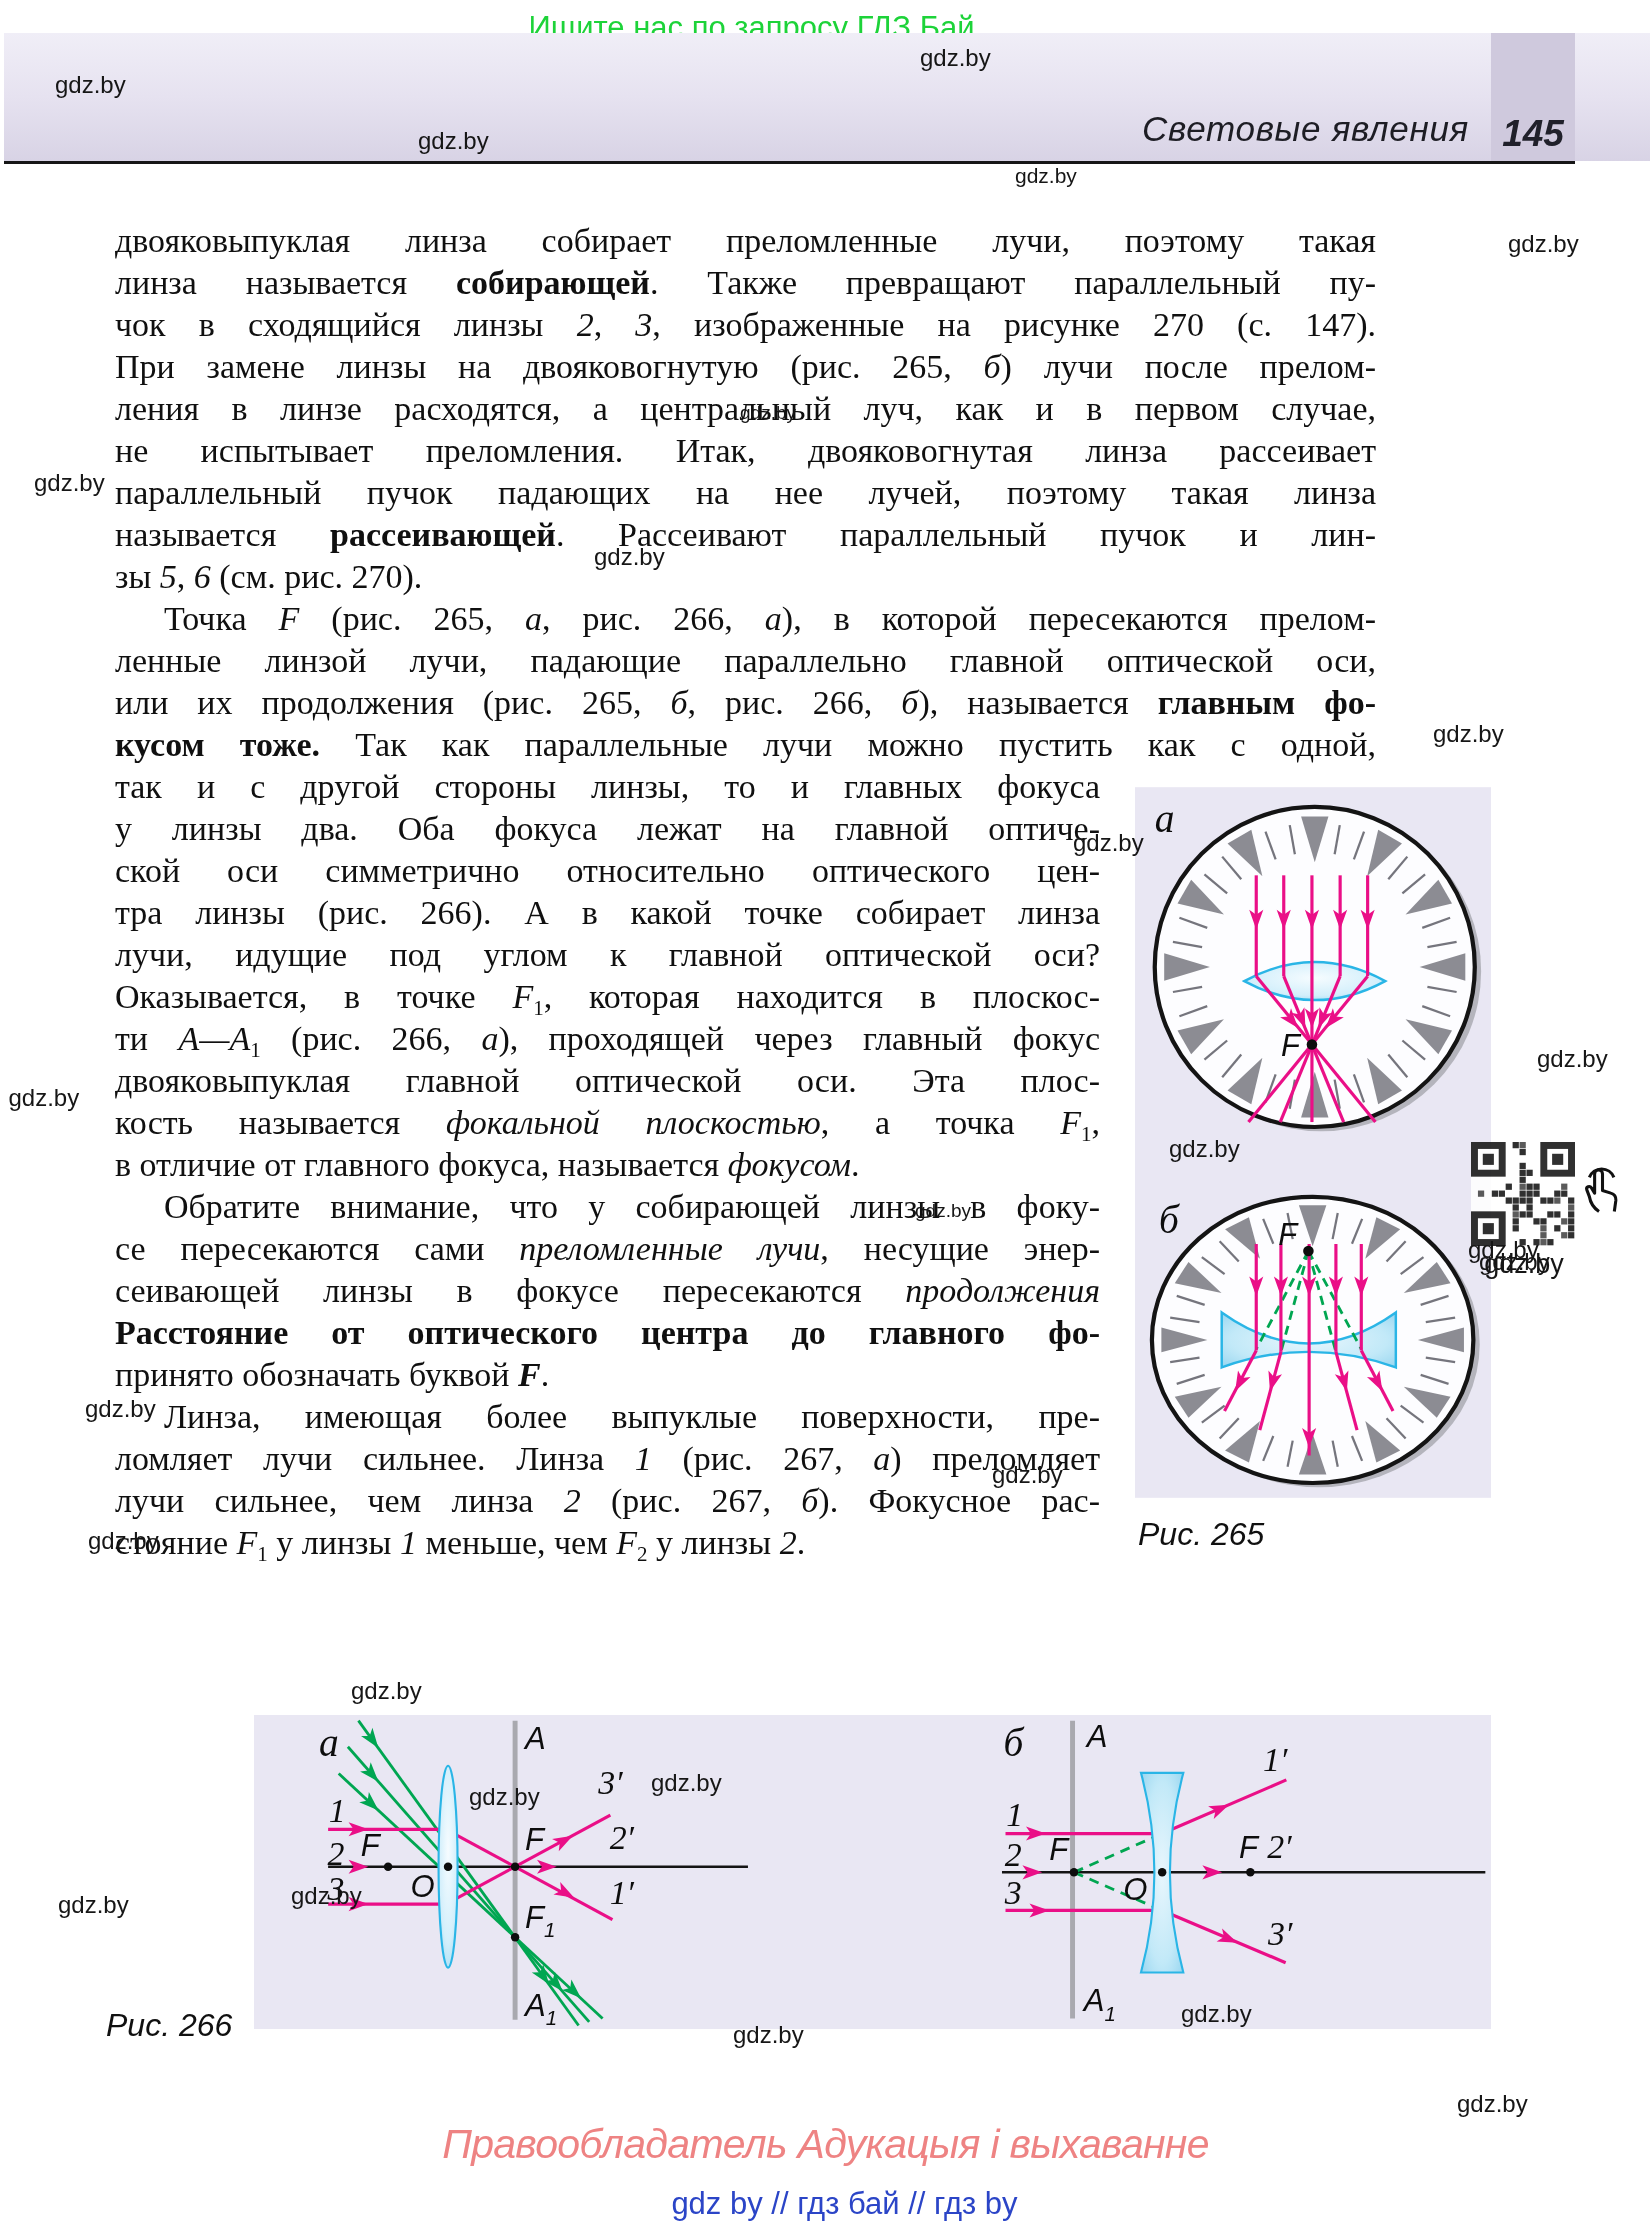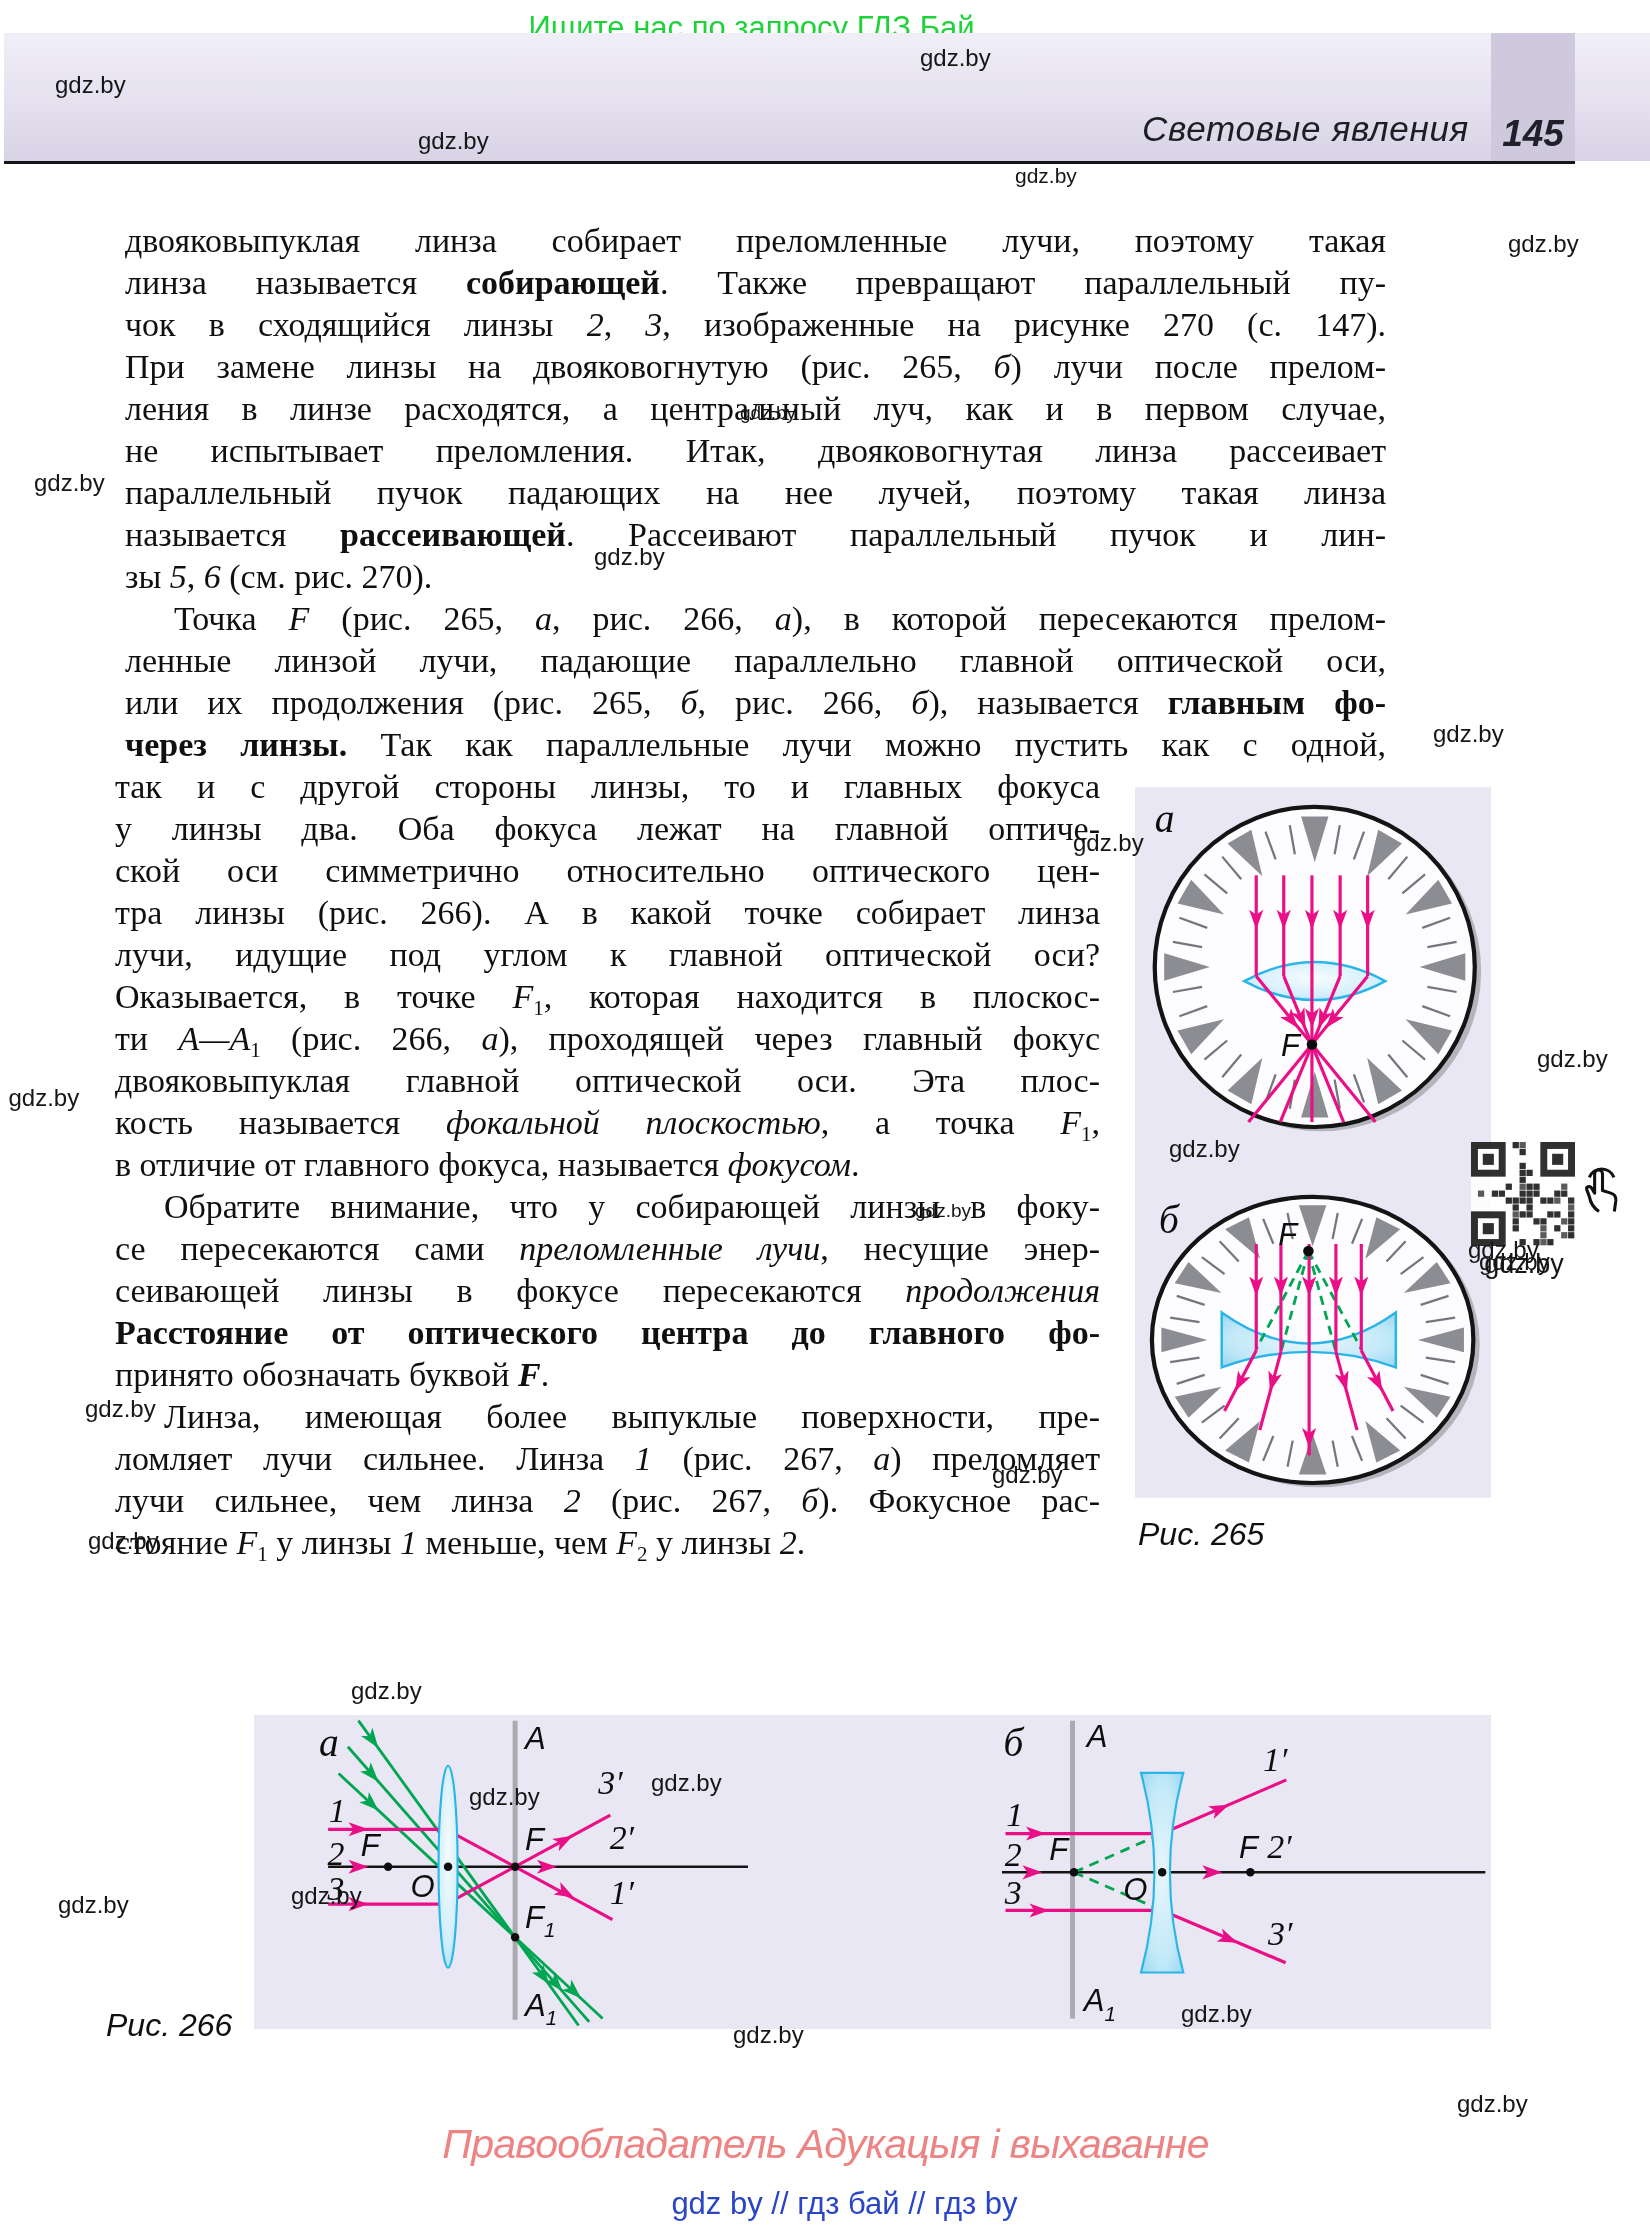--- a/index.html
+++ b/index.html
@@ -10,21 +10,21 @@
   .band{position:absolute;left:4.2px;top:33px;width:1647px;height:128px;
         background:linear-gradient(180deg,#f0eef7 0%,#e6e2f0 50%,#d8d3e5 100%);}
   .pagebox{position:absolute;left:1491px;top:33px;width:84px;height:128px;background:#cfc9dd;}
   .sect{position:absolute;top:109px;right:182px;font:italic 35px "Liberation Sans",sans-serif;
         color:#1d1d24;letter-spacing:0.7px;}
   .pnum{position:absolute;left:1491px;top:113px;width:84px;text-align:center;
         font:italic 700 37px "Liberation Sans",sans-serif;color:#20202a;}
   .rule{position:absolute;left:4.2px;top:161px;width:1571px;height:2.8px;background:#161616;}
   #bodytext{position:absolute;left:115px;top:220px;width:1261px;color:#101010;}
   .line{height:42px;line-height:42px;font-size:34px;text-align:justify;}
-  .line.w{width:1261px;margin-left:10px;}
+  .line.w{width:1261px;}
   .line.n{width:985px;}
   .line.j{text-align-last:justify;}
   .line.in{text-indent:49px;}
   .b{font-weight:bold;}
   .i{font-style:italic;}
   .bi{font-weight:bold;font-style:italic;}
   .s{font-size:21px;position:relative;top:7px;}
   .wm{position:absolute;font-family:"Liberation Sans",sans-serif;color:#161616;white-space:nowrap;}
   .figsvg{position:absolute;}
   .figcap{position:absolute;font:italic 32px "Liberation Sans",sans-serif;color:#101010;}
@@ -57,21 +57,21 @@
       <div class="line w j"><span>чок в сходящийся линзы </span><span class="i">2</span><span>, </span><span class="i">3</span><span>, изображенные на рисунке 270 (с. 147).</span></div>
       <div class="line w j"><span>При замене линзы на двояковогнутую (рис. 265, </span><span class="i">б</span><span>) лучи после прелом-</span></div>
       <div class="line w j"><span>ления в линзе расходятся, а центральный луч, как и в первом случае,</span></div>
       <div class="line w j"><span>не испытывает преломления. Итак, двояковогнутая линза рассеивает</span></div>
       <div class="line w j"><span>параллельный пучок падающих на нее лучей, поэтому такая линза</span></div>
       <div class="line w j"><span>называется </span><span class="b">рассеивающей</span><span>. Рассеивают параллельный пучок и лин-</span></div>
       <div class="line w"><span>зы </span><span class="i">5</span><span>, </span><span class="i">6</span><span> (см. рис. 270).</span></div>
       <div class="line w j in"><span>Точка </span><span class="i">F</span><span> (рис. 265, </span><span class="i">а</span><span>, рис. 266, </span><span class="i">а</span><span>), в которой пересекаются прелом-</span></div>
       <div class="line w j"><span>ленные линзой лучи, падающие параллельно главной оптической оси,</span></div>
       <div class="line w j"><span>или их продолжения (рис. 265, </span><span class="i">б</span><span>, рис. 266, </span><span class="i">б</span><span>), называется </span><span class="b">главным фо-</span></div>
-      <div class="line w j"><span class="b">через линзы.</span><span> Так как параллельные лучи можно пустить как с одной,</span></div>
+      <div class="line w j"><span class="b">кусом тоже.</span><span> Так как параллельные лучи можно пустить как с одной,</span></div>
       <div class="line n j"><span>так и с другой стороны линзы, то и главных фокуса</span></div>
       <div class="line n j"><span>у линзы два. Оба фокуса лежат на главной оптиче-</span></div>
       <div class="line n j"><span>ской оси симметрично относительно оптического цен-</span></div>
       <div class="line n j"><span>тра линзы (рис. 266). А в какой точке собирает линза</span></div>
       <div class="line n j"><span>лучи, идущие под углом к главной оптической оси?</span></div>
       <div class="line n j"><span>Оказывается, в точке </span><span class="i">F</span><span class="s">1</span><span>, которая находится в плоскос-</span></div>
       <div class="line n j"><span>ти </span><span class="i">А—А</span><span class="s">1</span><span> (рис. 266, </span><span class="i">а</span><span>), проходящей через главный фокус</span></div>
       <div class="line n j"><span>двояковыпуклая главной оптической оси. Эта плос-</span></div>
       <div class="line n j"><span>кость называется </span><span class="i">фокальной плоскостью</span><span>, а точка </span><span class="i">F</span><span class="s">1</span><span>,</span></div>
       <div class="line n"><span>в отличие от главного фокуса, называется </span><span class="i">фокусом</span><span>.</span></div>

